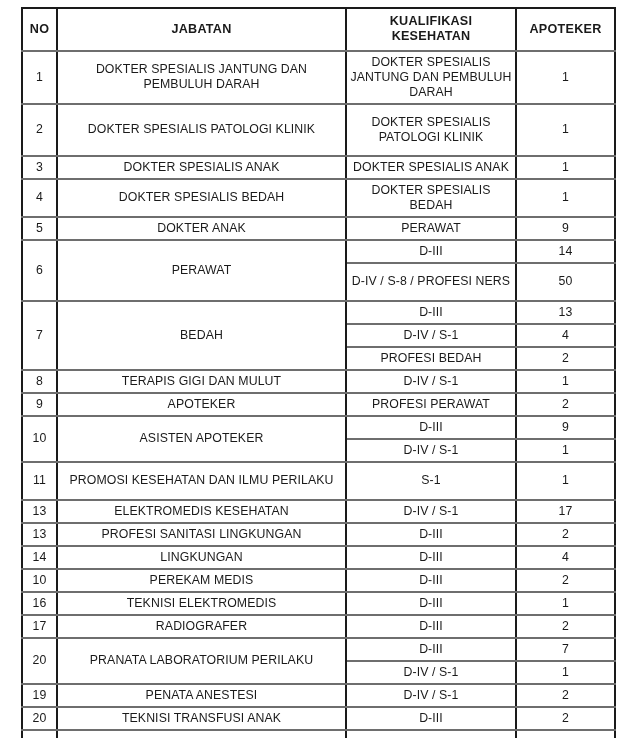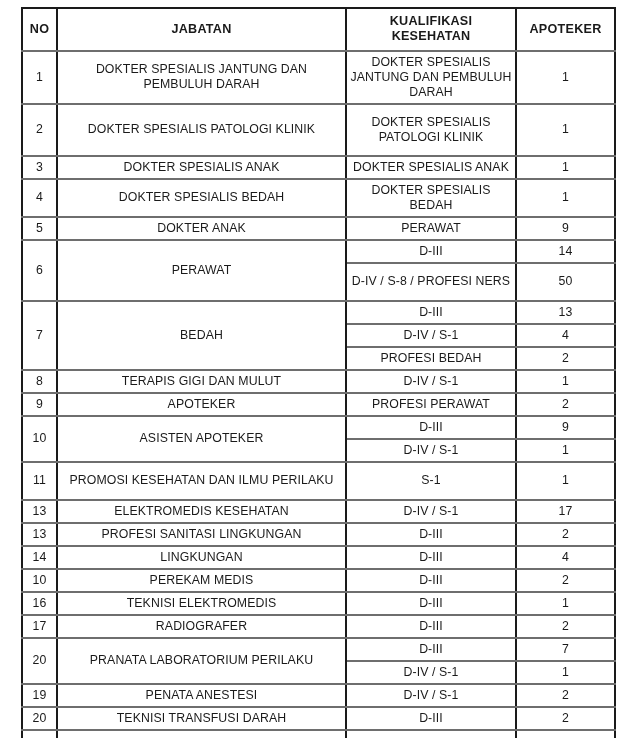--- a/index.html
+++ b/index.html
@@ -224,21 +224,21 @@
           <td class="keb-cell">1</td>
         </tr>
         <tr class="r-short">
           <td class="no-cell" rowspan="1">19</td>
           <td class="jab-cell" rowspan="1">PENATA ANESTESI</td>
           <td class="kual-cell">D-IV / S-1</td>
           <td class="keb-cell">2</td>
         </tr>
         <tr class="r-short">
           <td class="no-cell" rowspan="1">20</td>
-          <td class="jab-cell" rowspan="1">TEKNISI TRANSFUSI DARAH</td>
+          <td class="jab-cell" rowspan="1">TEKNISI TRANSFUSI ANAK</td>
           <td class="kual-cell">D-III</td>
           <td class="keb-cell">2</td>
         </tr>
         <tr class="r-tall">
           <td class="no-cell" rowspan="1">21</td>
           <td class="jab-cell" rowspan="1">FISIKAWAN MEDIS</td>
           <td class="kual-cell">D-IV / S-1 / PROFESI FISIKAWAN MEDIS</td>
           <td class="keb-cell">1</td>
         </tr>
       </tbody>

